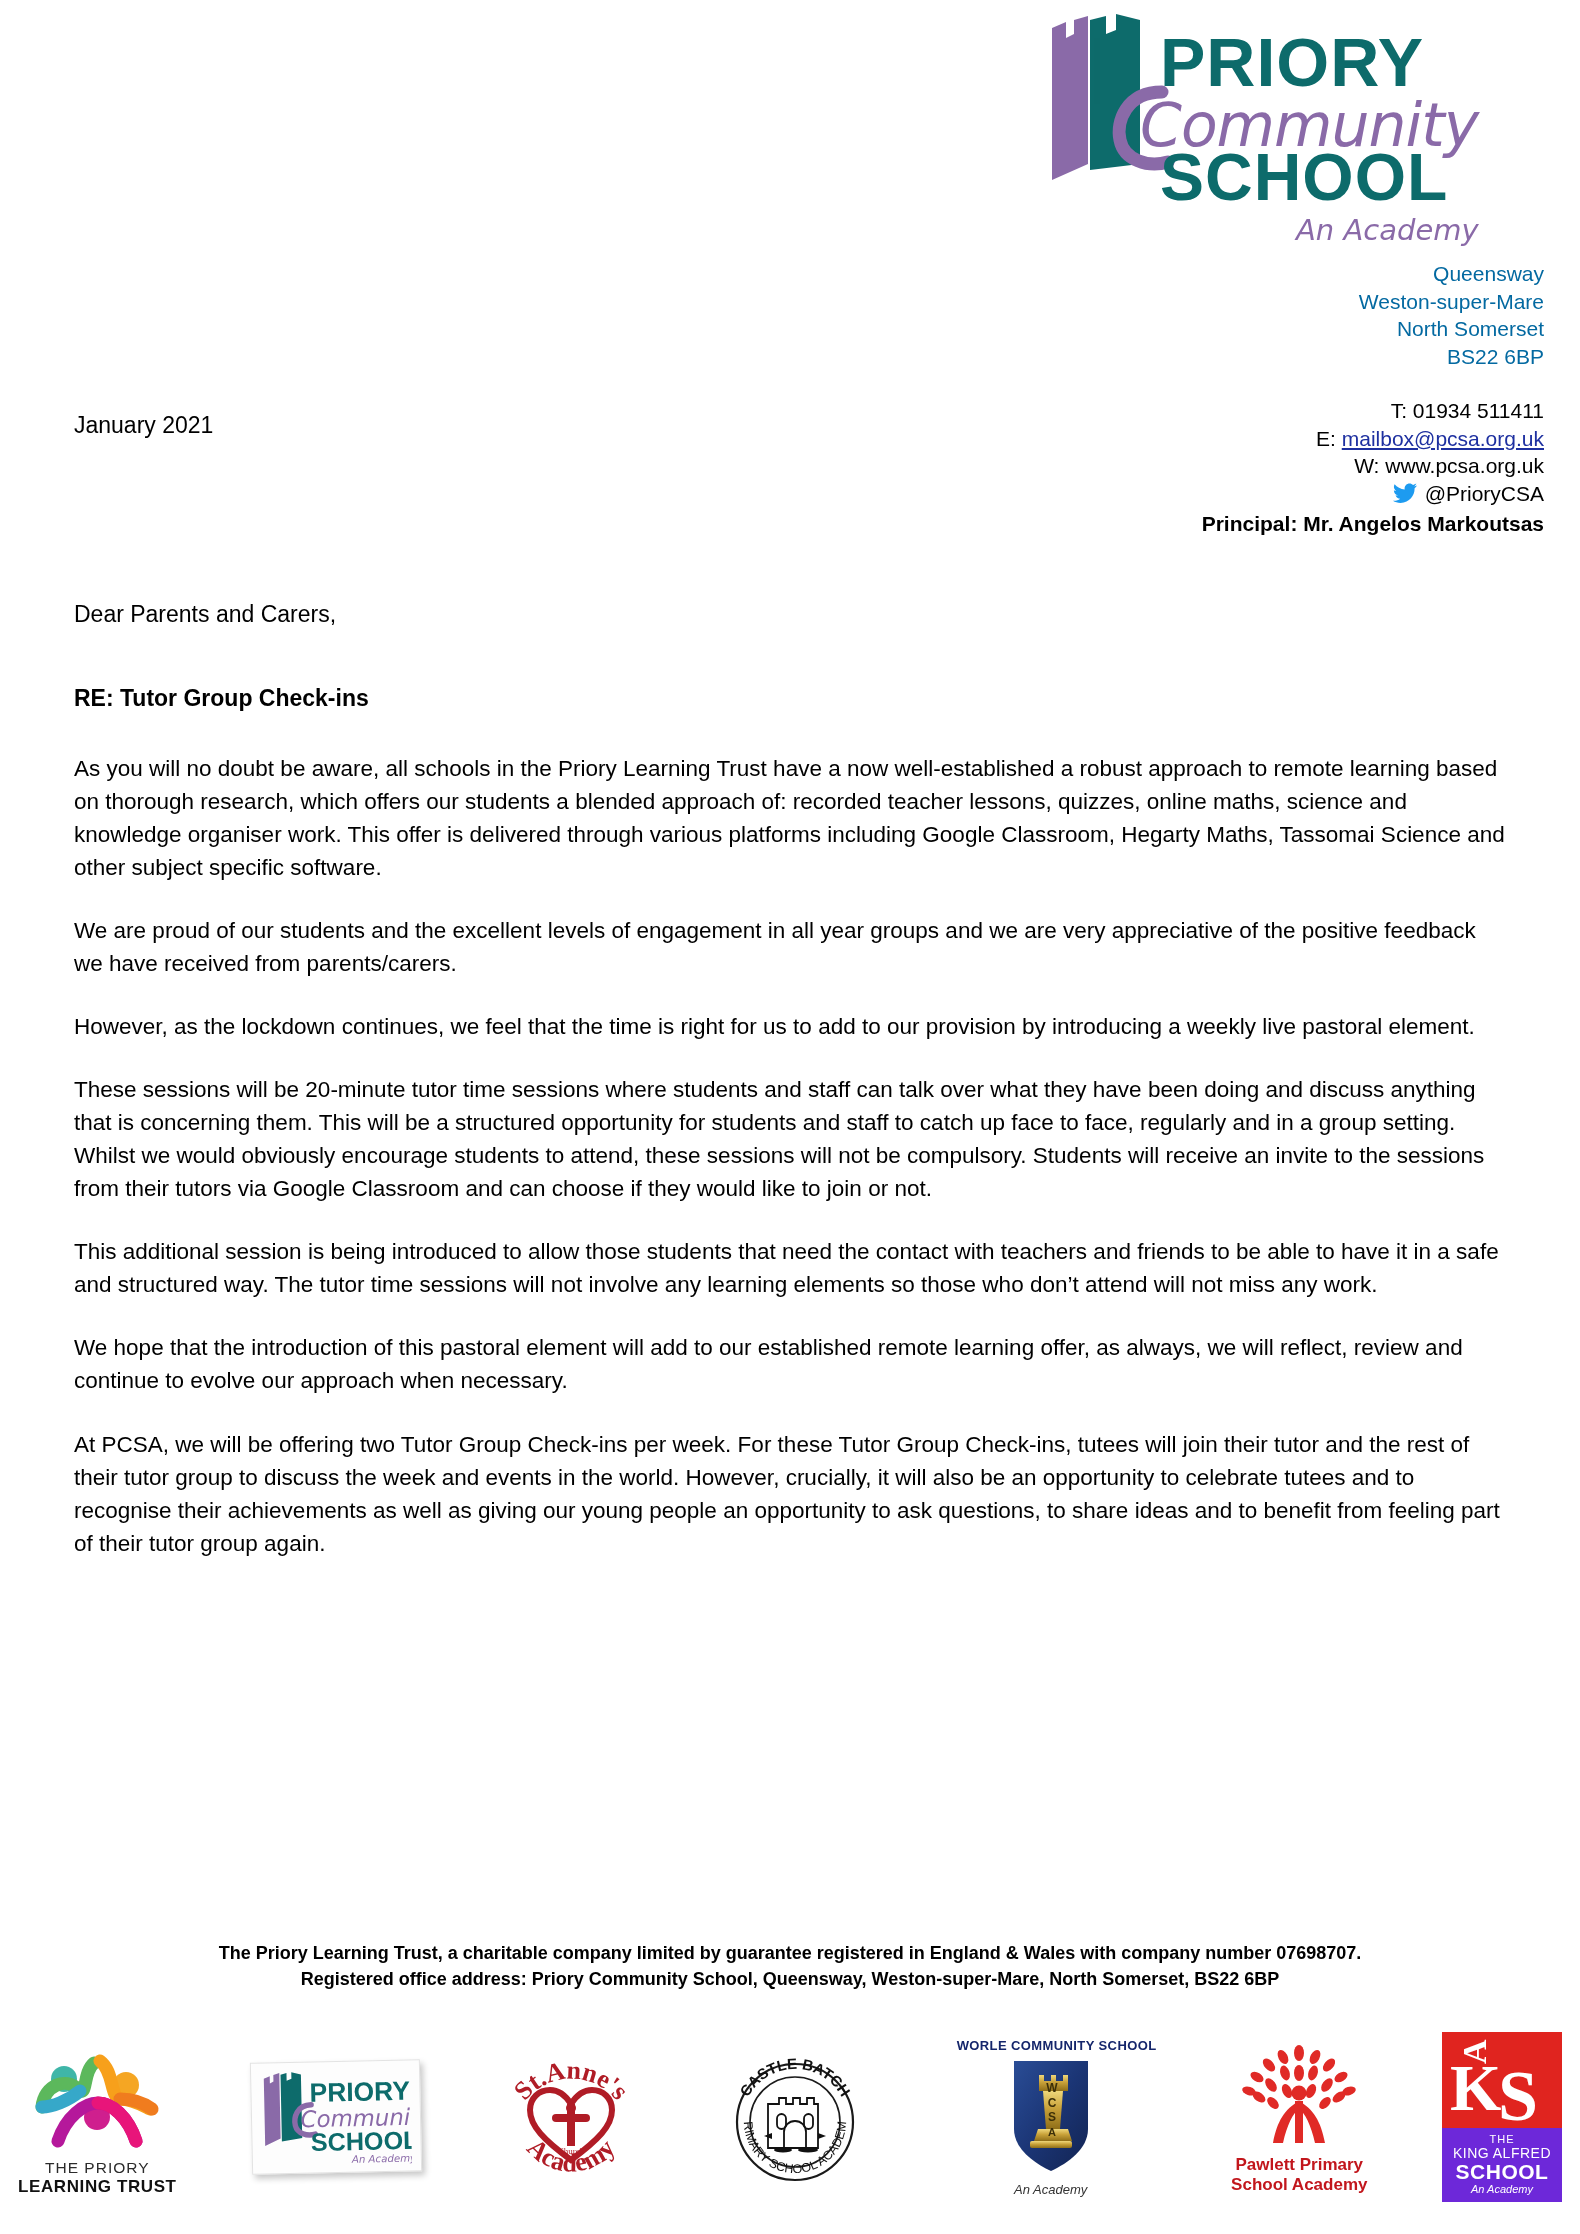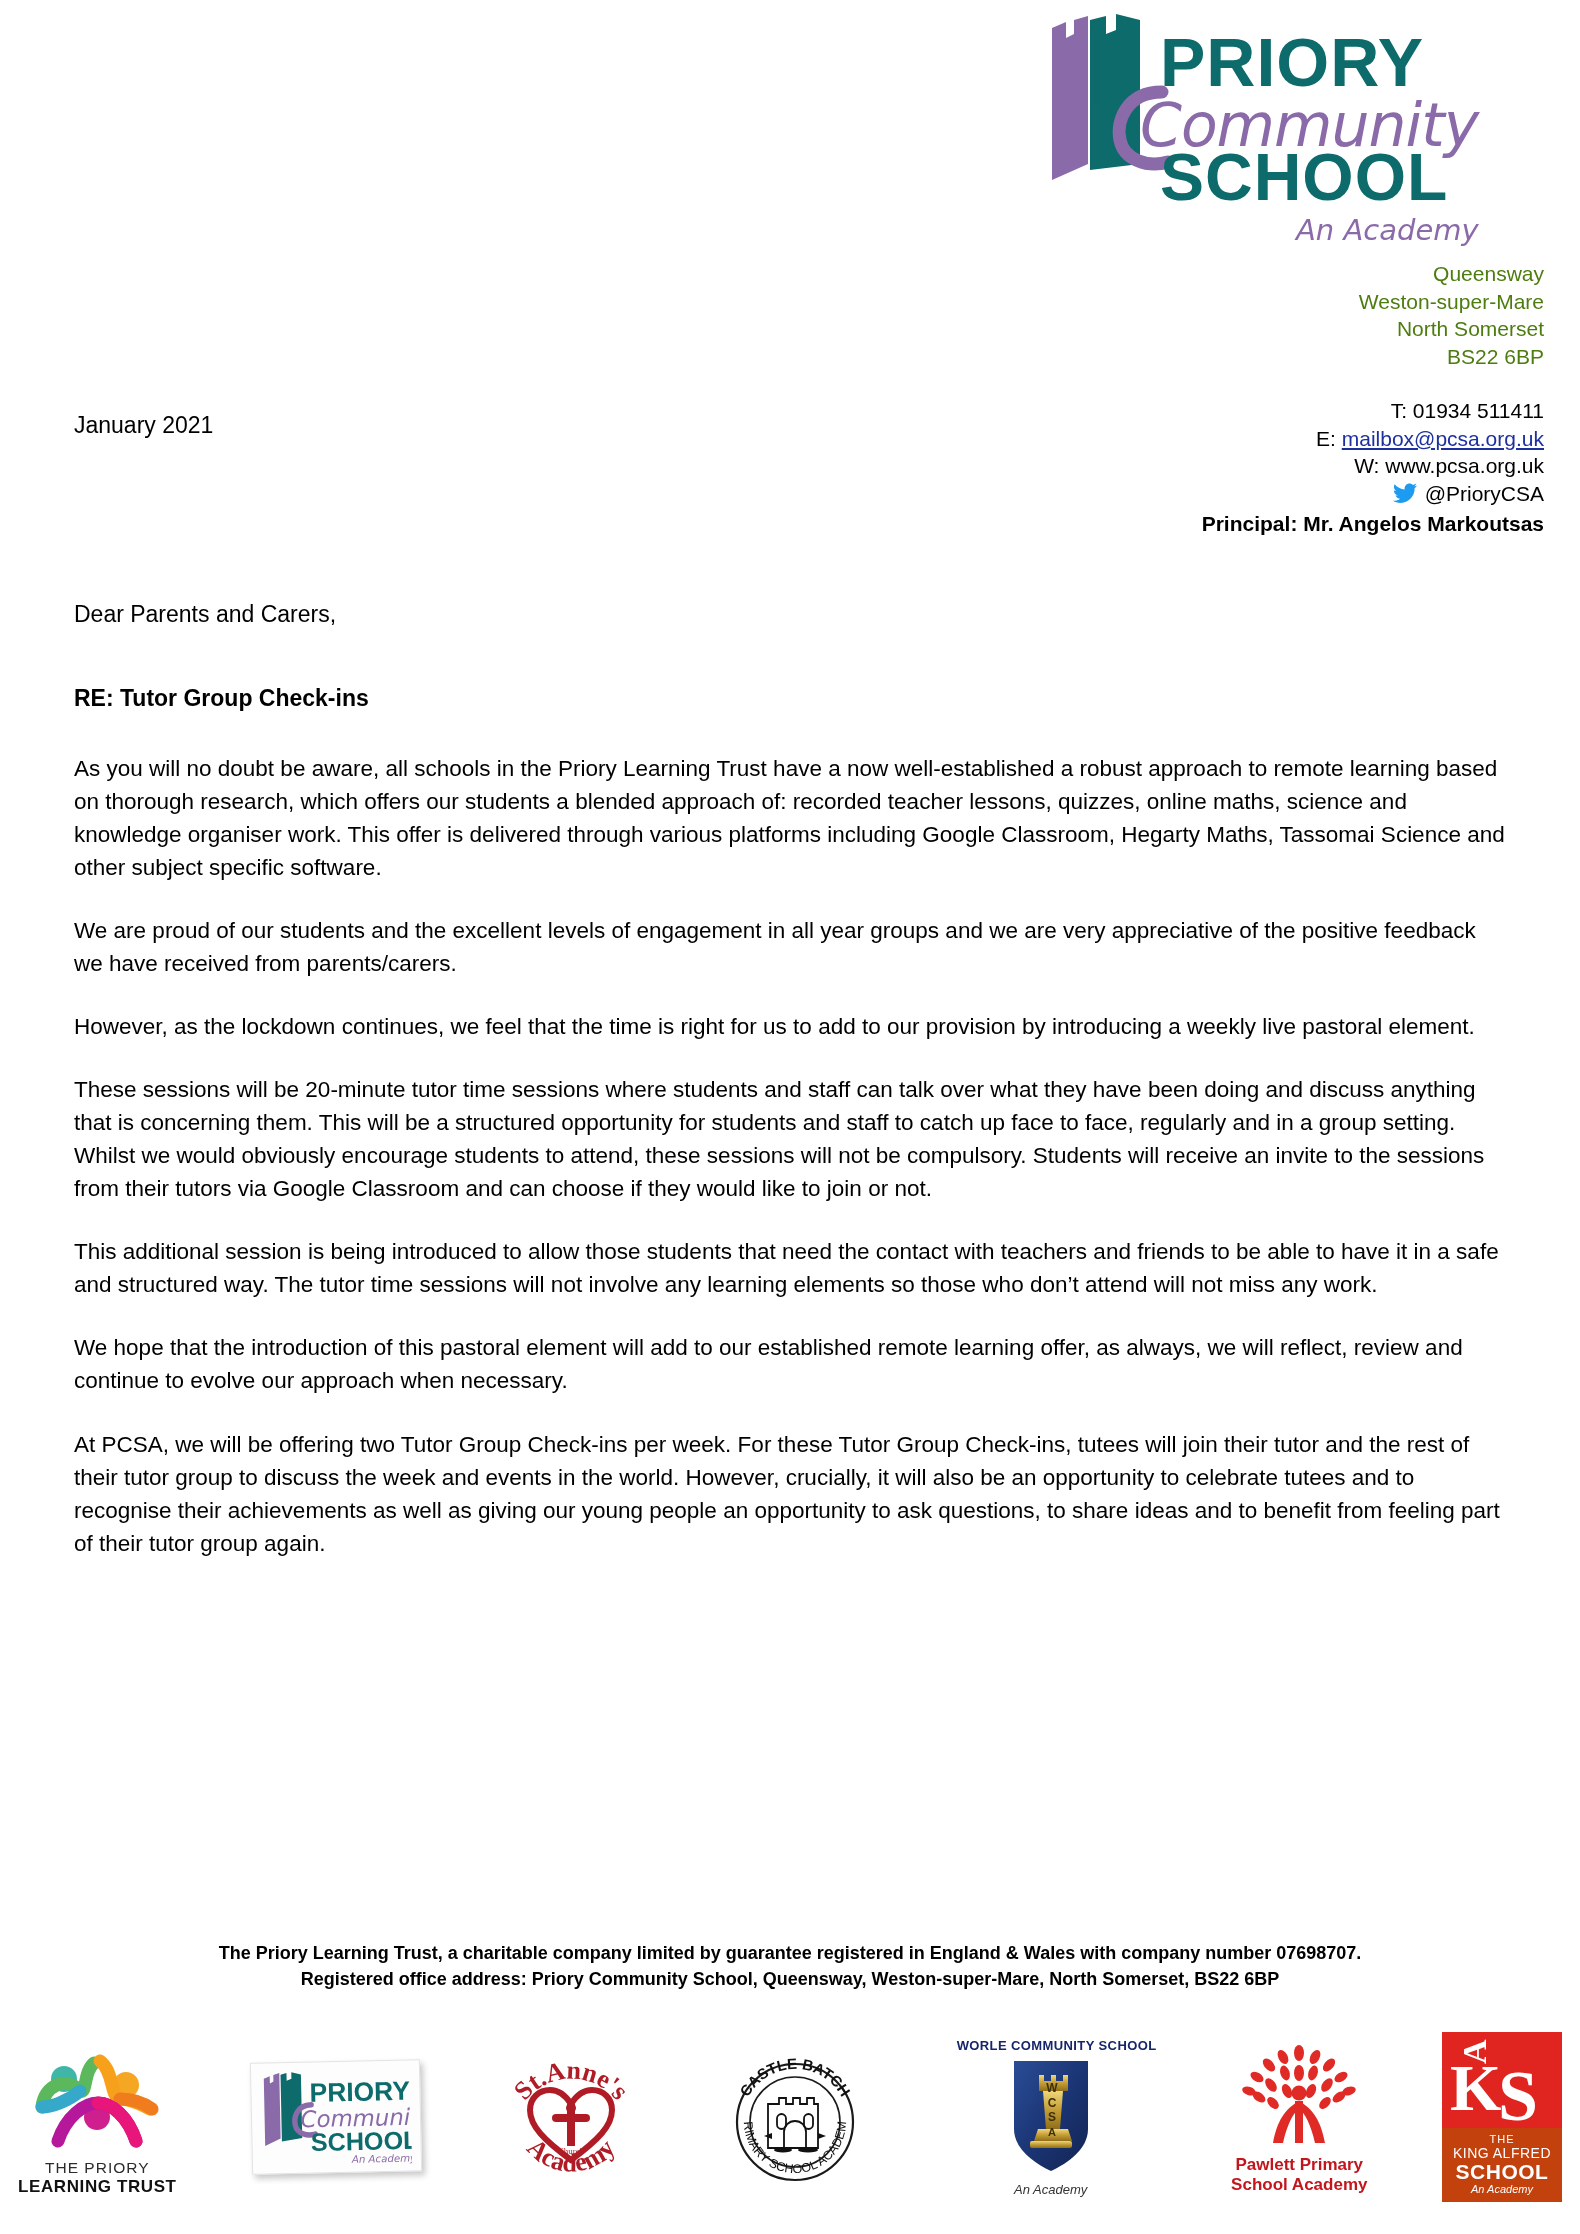--- a/index.html
+++ b/index.html
@@ -35,21 +35,21 @@
     justify-content: flex-end;
     align-items: flex-start;
   }
   .logo-svg { display: block; }
 
   .address-block {
     margin-top: 6px;
     font-size: 21px;
     line-height: 1.32;
     text-align: right;
-    color: #4d7c0f;
+    color: #0369a1;
   }
   .contact-block {
     margin-top: 26px;
     font-size: 21px;
     line-height: 1.32;
     text-align: right;
   }
   .contact-block .mail-link {
     color: #1e30a0;
     text-decoration: underline;
@@ -131,21 +131,21 @@
     display: flex; align-items: center; justify-content: center;
     transform: rotate(-1.2deg);
   }
   .wcs-wrap { text-align: center; }
   .wcs-title { font-size: 13px; font-weight: bold; letter-spacing: 0.4px; color: #15266b; margin-bottom: 4px; margin-left: 12px; }
   .wcs-sub { font-size: 13px; color: #333; margin-top: 3px; font-style: italic; }
   .pawlett-wrap { text-align: center; }
   .pawlett-t { font-size: 17px; font-weight: bold; color: #c2161c; line-height: 1.2; }
   .kas-wrap { width: 120px; }
   .kas-red { background: #e0241f; height: 96px; position: relative; }
-  .kas-black { background: #c2410c; text-align: center; color: #fff; padding: 5px 0 7px 0; }
+  .kas-black { background: #6d28d9; text-align: center; color: #fff; padding: 5px 0 7px 0; }
   .kas-the { font-size: 11px; letter-spacing: 1px; }
   .kas-ka { font-size: 14px; letter-spacing: 0.5px; }
   .kas-school { font-size: 21px; font-weight: bold; letter-spacing: 0.5px; line-height: 1.05; }
   .kas-acad { font-size: 11px; font-style: italic; }
 </style>
 </head>
 <body>
 
 <div class="page">
 

